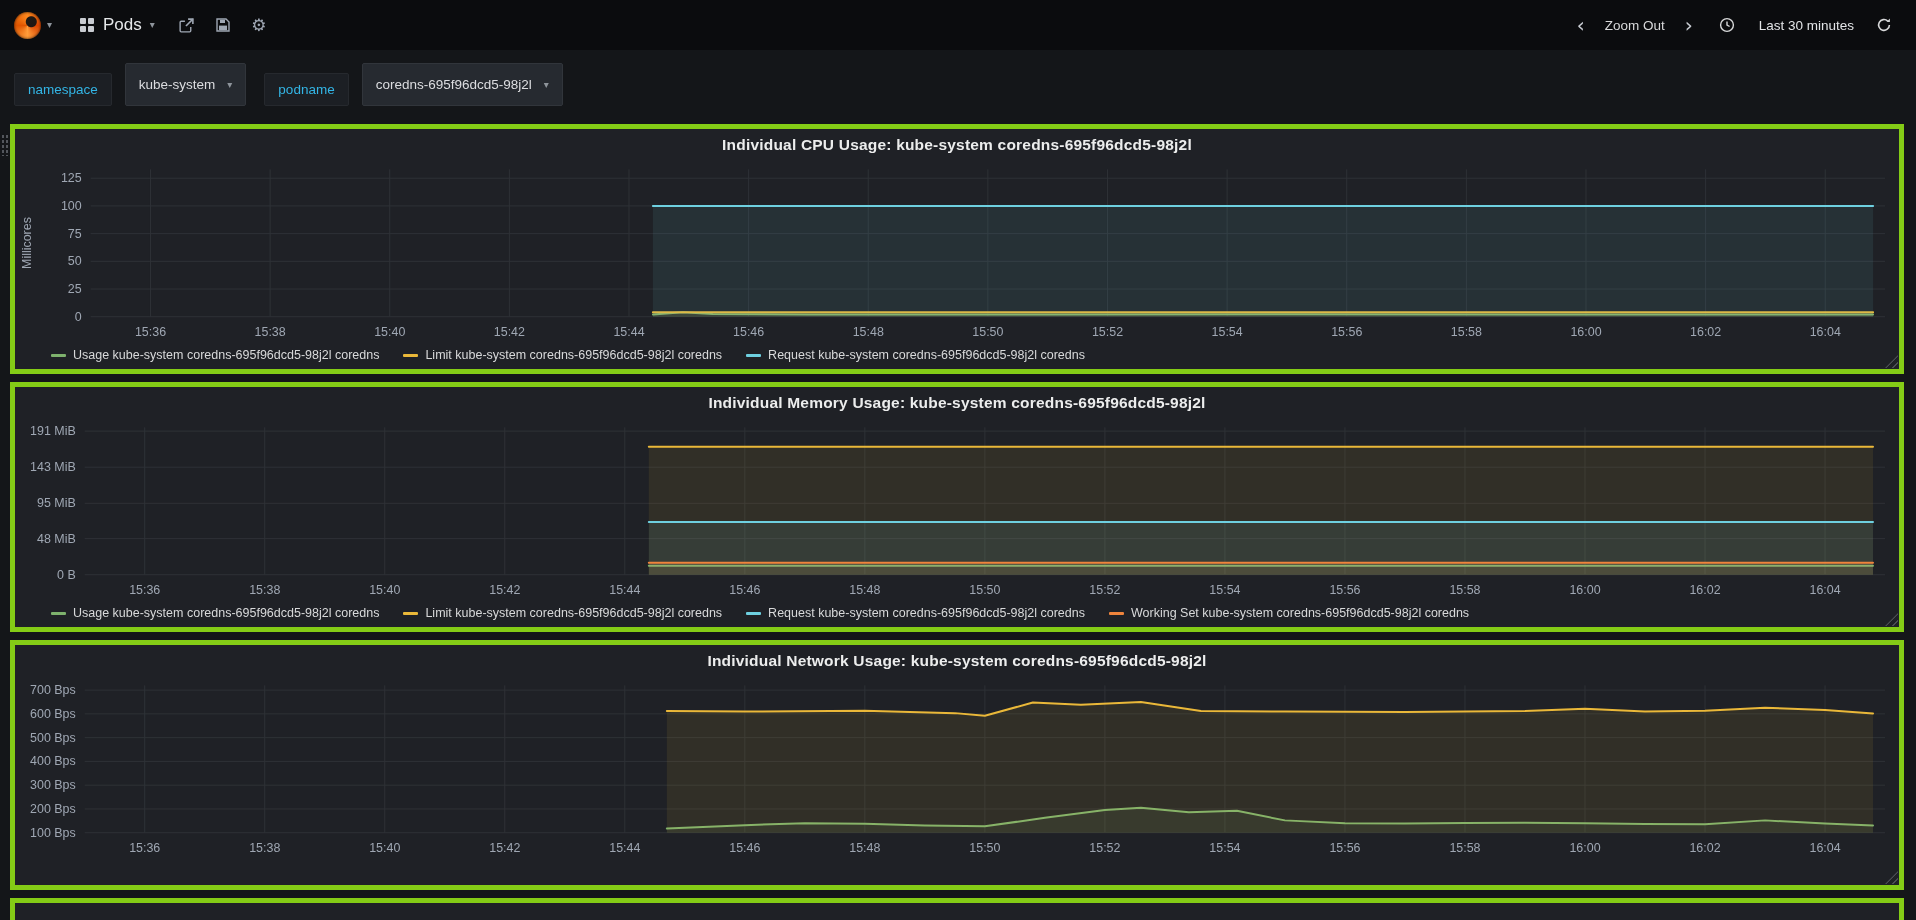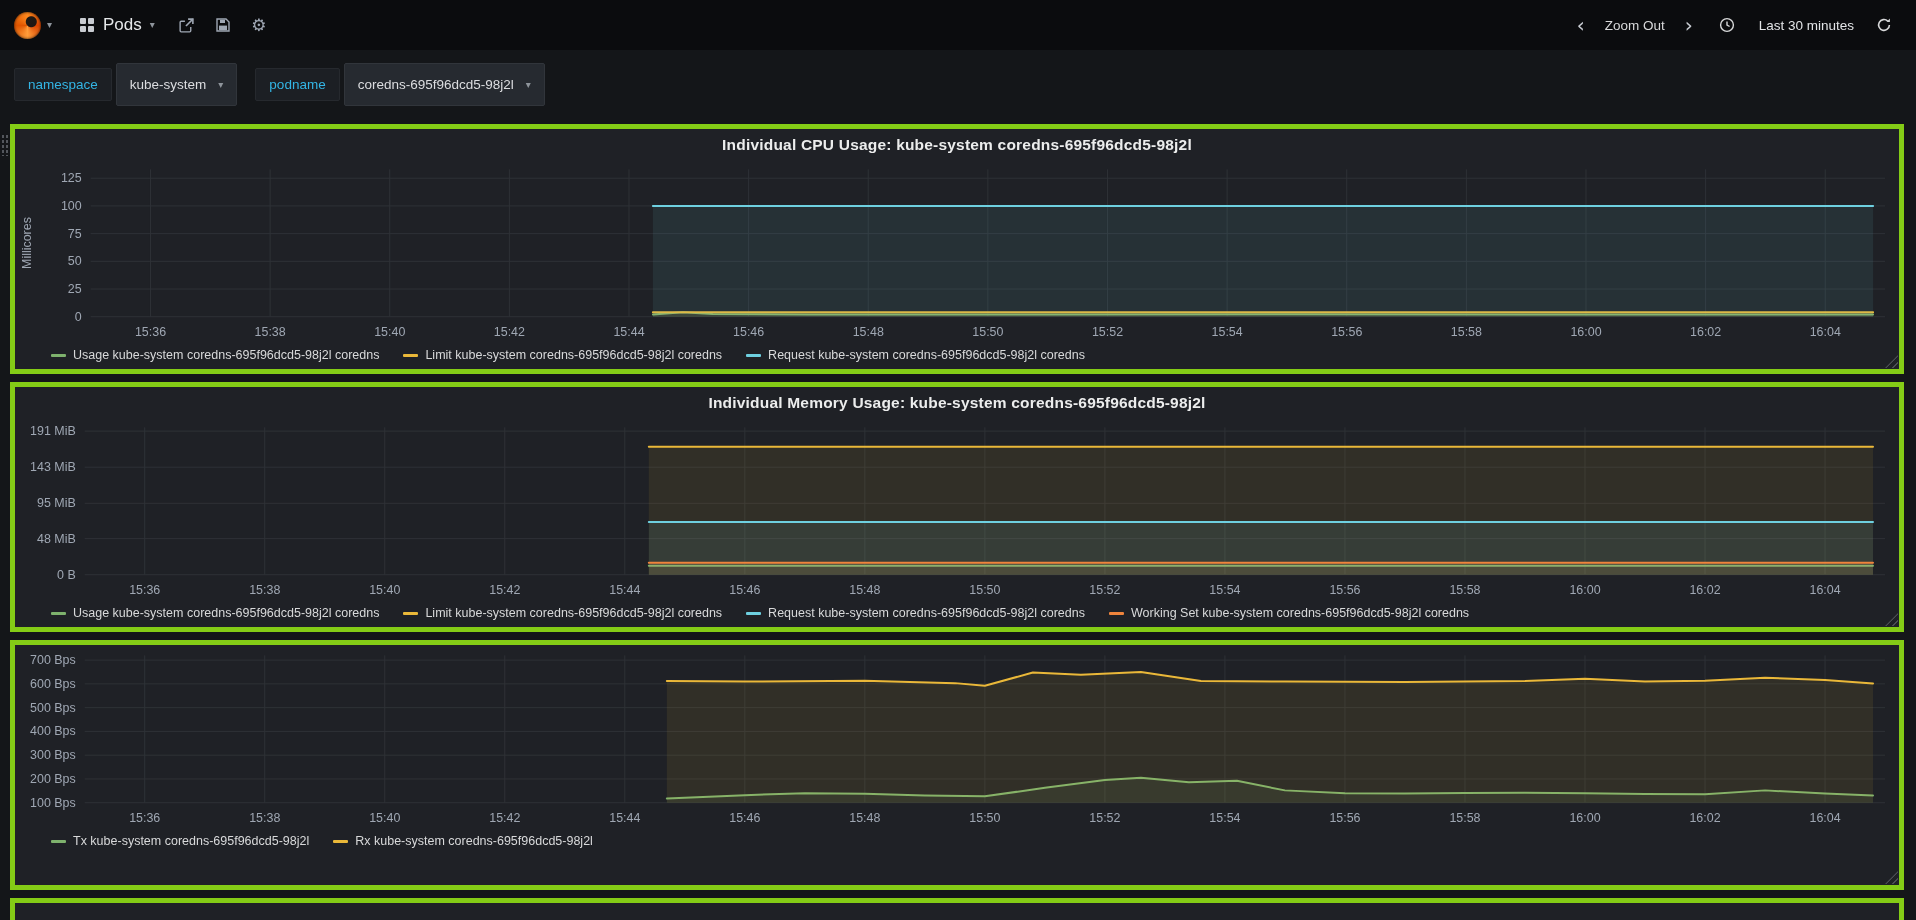--- a/index.html
+++ b/index.html
@@ -25,21 +25,21 @@
   .nav-icon{display:flex;align-items:center;justify-content:center;width:36px;height:50px;
     cursor:pointer;color:#9fa7b3;font-size:15px}
   .gear-glyph{font-family:"DejaVu Sans",sans-serif;font-size:17px;color:#9fa7b3;line-height:1}
   .chev{font-size:20px;color:#c7cbd1;font-family:"DejaVu Sans",sans-serif;line-height:1;padding:0 2px}
   .zoom-out{font-size:13.5px;color:#d8d9da;padding:0 6px;cursor:pointer;height:50px;display:flex;align-items:center}
   .time-picker{display:flex;align-items:center;gap:24px;font-size:13.5px;padding:0 12px;
     cursor:pointer;height:50px;color:#e2e4e6}
 
   
   .submenu{display:flex;align-items:center;padding:13px 14px 12px 14px;gap:18px;background:#141619}
-  .var-group{display:flex;align-items:center;gap:4px}
+  .var-group{display:flex;align-items:flex-end;gap:13px}
   .var-label{display:flex;align-items:center;padding:0 13px;height:33px;background:#1c1f24;
     color:#33b5e5;font-size:13.5px;border:1px solid #26292e;border-radius:2px}
   .var-value{display:flex;align-items:center;gap:12px;padding:0 13px;height:43px;background:#262a30;
     color:#dcdde0;font-size:13.5px;border:1px solid #31353b;border-radius:2px;cursor:pointer}
 
   
   .dashboard{position:relative;padding:6px 12px 0 10px}
   .drag-dots{position:absolute;left:1px;top:16px;width:9px;height:22px;cursor:grab;
     background-image:radial-gradient(circle,#53565c 1.2px,transparent 1.4px);background-size:4px 5px}
   .panel{position:relative;height:250px;background:#1f2126;border:5px solid #84cc16;margin-bottom:8px}
@@ -276,20 +276,23 @@
         </a>
         <a class="legend-item">
           <span class="legend-swatch" style="background: rgb(239, 132, 60);"></span>
           <span>Working Set kube-system coredns-695f96dcd5-98j2l coredns</span>
         </a>
       </div>
     <div class="resize-handle"></div>
   </div>
 
   <div class="panel">
+    <div class="panel-title">
+      <a>Individual Network Usage: kube-system coredns-695f96dcd5-98j2l</a>
+    </div>
     <div class="chart"><svg viewBox="0 0 1892 186" width="100%" height="100%">
           <line x1="70" y1="158" x2="1878" y2="158" stroke="#2e3136" stroke-width="1"></line>
           <text x="61" y="162" text-anchor="end" class="axis-text">100 Bps</text>
           <line x1="70" y1="134.1290322580645" x2="1878" y2="134.1290322580645" stroke="#2e3136" stroke-width="1"></line>
           <text x="61" y="138.1290322580645" text-anchor="end" class="axis-text">200 Bps</text>
           <line x1="70" y1="110.25806451612902" x2="1878" y2="110.25806451612902" stroke="#2e3136" stroke-width="1"></line>
           <text x="61" y="114.25806451612902" text-anchor="end" class="axis-text">300 Bps</text>
           <line x1="70" y1="86.38709677419355" x2="1878" y2="86.38709677419355" stroke="#2e3136" stroke-width="1"></line>
           <text x="61" y="90.38709677419355" text-anchor="end" class="axis-text">400 Bps</text>
           <line x1="70" y1="62.516129032258064" x2="1878" y2="62.516129032258064" stroke="#2e3136" stroke-width="1"></line>
@@ -326,30 +329,20 @@
           <text x="1576.6666666666667" y="177" text-anchor="middle" class="axis-text">16:00</text>
           <line x1="1697.2" y1="10" x2="1697.2" y2="158" stroke="#2e3136" stroke-width="1"></line>
           <text x="1697.2" y="177" text-anchor="middle" class="axis-text">16:02</text>
           <line x1="1817.7333333333333" y1="10" x2="1817.7333333333333" y2="158" stroke="#2e3136" stroke-width="1"></line>
           <text x="1817.7333333333333" y="177" text-anchor="middle" class="axis-text">16:04</text>
           <path d="M654.6 153.7L732.9 150.4L793.2 148.5L853.5 148.9L913.7 150.8L974.0 151.6L1034.3 143.0L1094.5 135.1L1130.7 132.9L1178.9 137.5L1227.1 136.0L1275.3 145.6L1335.6 148.5L1395.9 148.7L1456.1 148.2L1516.4 148.0L1576.7 148.5L1636.9 149.2L1697.2 149.4L1757.5 145.6L1817.7 148.7L1865.9 150.8L1865.9 158L654.6 158Z" fill="#7eb26d" fill-opacity="0.09" stroke="none"></path>
           <path d="M654.6 153.7L732.9 150.4L793.2 148.5L853.5 148.9L913.7 150.8L974.0 151.6L1034.3 143.0L1094.5 135.1L1130.7 132.9L1178.9 137.5L1227.1 136.0L1275.3 145.6L1335.6 148.5L1395.9 148.7L1456.1 148.2L1516.4 148.0L1576.7 148.5L1636.9 149.2L1697.2 149.4L1757.5 145.6L1817.7 148.7L1865.9 150.8" fill="none" stroke="#7eb26d" stroke-width="2" stroke-linejoin="round" stroke-linecap="round"></path>
           <path d="M654.6 35.8L732.9 36.3L853.5 35.5L943.9 37.9L974.0 40.6L1022.2 27.2L1070.4 29.6L1130.7 26.7L1191.0 35.8L1275.3 36.3L1395.9 36.7L1516.4 35.8L1576.7 33.4L1636.9 36.3L1697.2 35.5L1757.5 32.4L1817.7 34.8L1865.9 38.2L1865.9 158L654.6 158Z" fill="#eab839" fill-opacity="0.09" stroke="none"></path>
           <path d="M654.6 35.8L732.9 36.3L853.5 35.5L943.9 37.9L974.0 40.6L1022.2 27.2L1070.4 29.6L1130.7 26.7L1191.0 35.8L1275.3 36.3L1395.9 36.7L1516.4 35.8L1576.7 33.4L1636.9 36.3L1697.2 35.5L1757.5 32.4L1817.7 34.8L1865.9 38.2" fill="none" stroke="#eab839" stroke-width="2" stroke-linejoin="round" stroke-linecap="round"></path>
         </svg></div>
-    <div class="legend">
-        <a class="legend-item">
-          <span class="legend-swatch" style="background: rgb(126, 178, 109);"></span>
-          <span>Tx kube-system coredns-695f96dcd5-98j2l</span>
-        </a>
-        <a class="legend-item">
-          <span class="legend-swatch" style="background: rgb(234, 184, 57);"></span>
-          <span>Rx kube-system coredns-695f96dcd5-98j2l</span>
-        </a>
-      </div>
     <div class="resize-handle"></div>
   </div>
 
   <div class="panel">
     <div class="chart"><svg viewBox="0 0 1892 186" width="100%" height="100%"></svg></div>
 
   </div>
 </div>
 
 </body></html>

